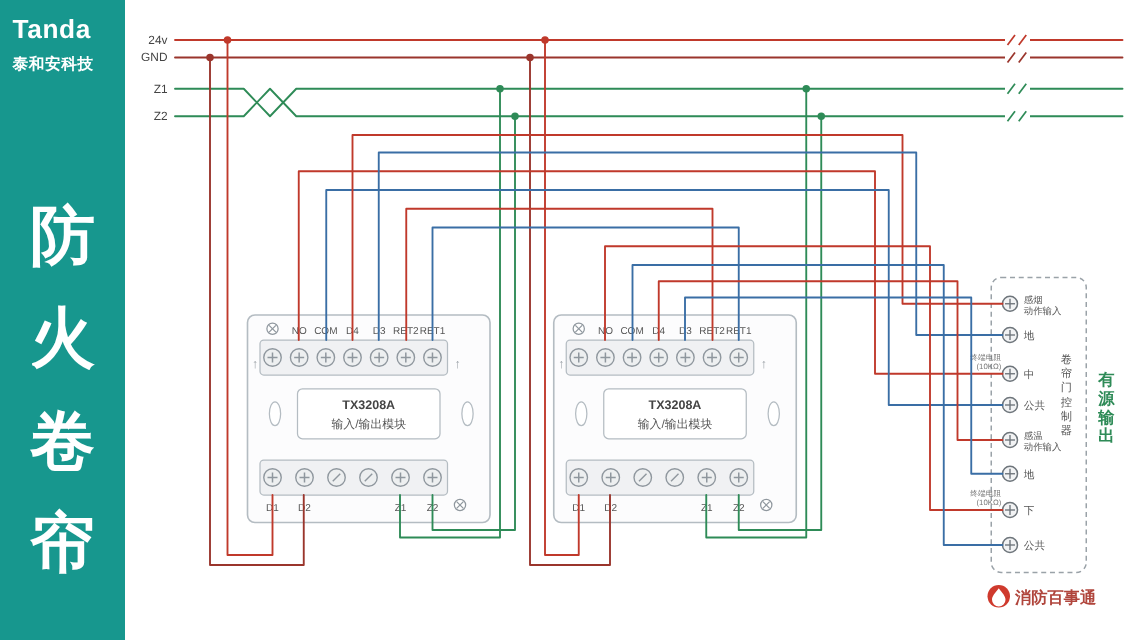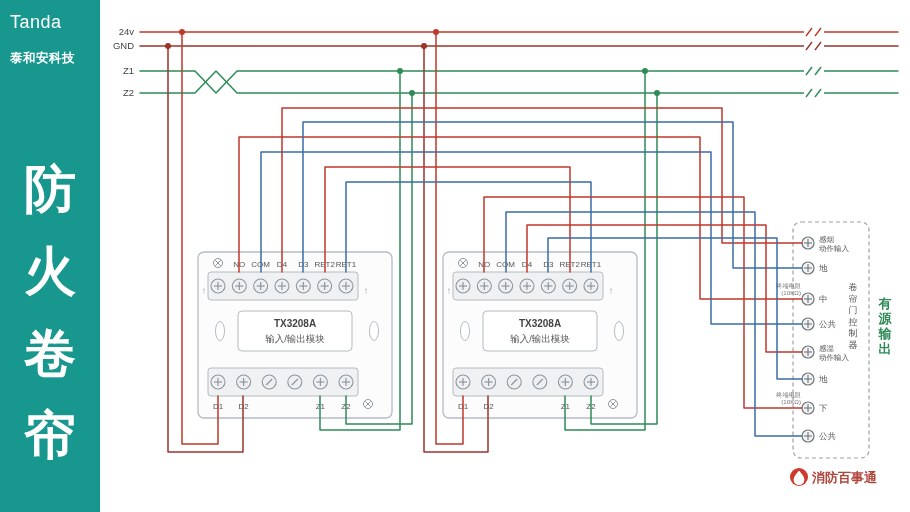--- a/index.html
+++ b/index.html
@@ -1,21 +1,21 @@
 <!DOCTYPE html>
 <html><head>
 <meta charset="utf-8">
 <style>
   html,body{margin:0;padding:0}
   body{width:910px;height:512px;position:relative;overflow:hidden;background:#fff;
        font-family:"Liberation Sans","DejaVu Sans",sans-serif}
   #sidebar{position:absolute;left:0;top:0;width:100px;height:512px;color:#fff;z-index:2}
   .brand{padding:12px 0 0 10px}
-  .brand-name{font-size:18px;font-weight:400;letter-spacing:.5px}
-  .brand-sub{font-size:12.5px;font-weight:bold;margin-top:17px;letter-spacing:.5px}
+  .brand-name{font-size:21px;font-weight:700;letter-spacing:.5px}
+  .brand-sub{font-size:12.5px;font-weight:bold;margin-top:7px;letter-spacing:.5px}
   #vtitle{position:absolute;top:148px;left:0;width:100px;text-align:center}
   #vtitle span{display:block;font-size:52px;font-weight:bold;line-height:82px}
   #diagram{position:absolute;left:0;top:0;font-family:"Liberation Sans","DejaVu Sans",sans-serif}
 </style>
 </head>
 <body>
 
 <div id="sidebar" style="background: rgb(23, 151, 142);">
   <div class="brand">
     <div class="brand-name">Tanda</div>

